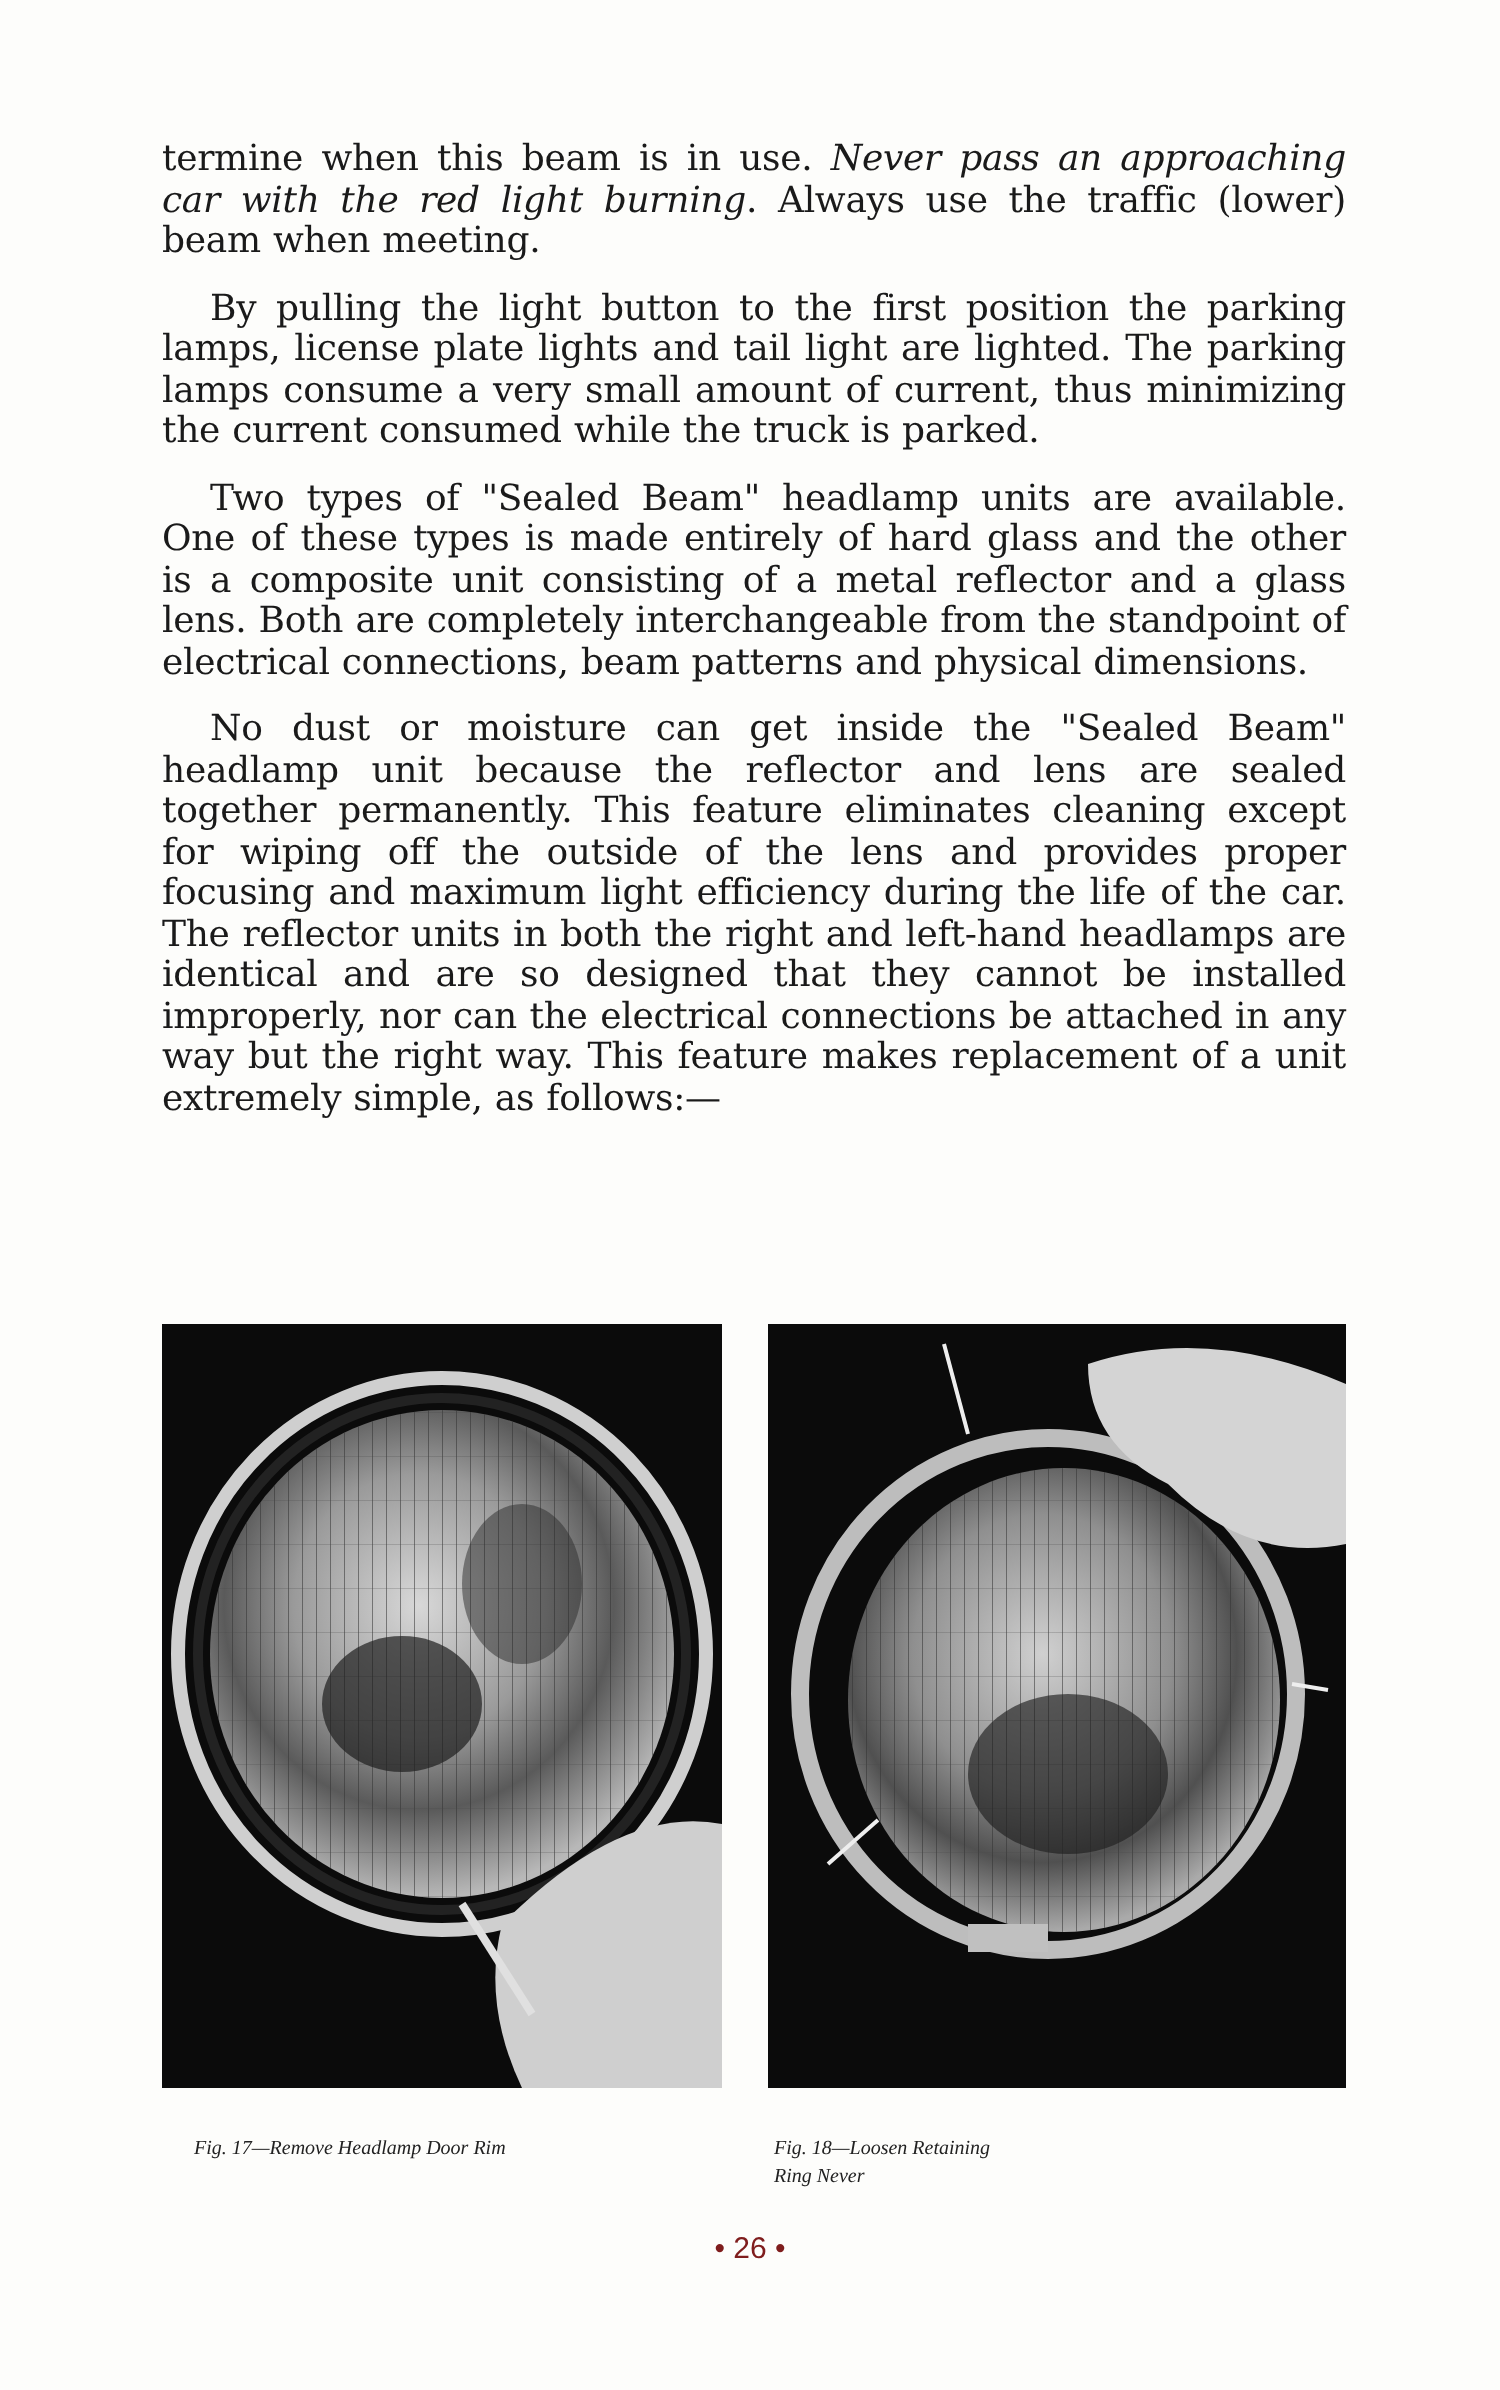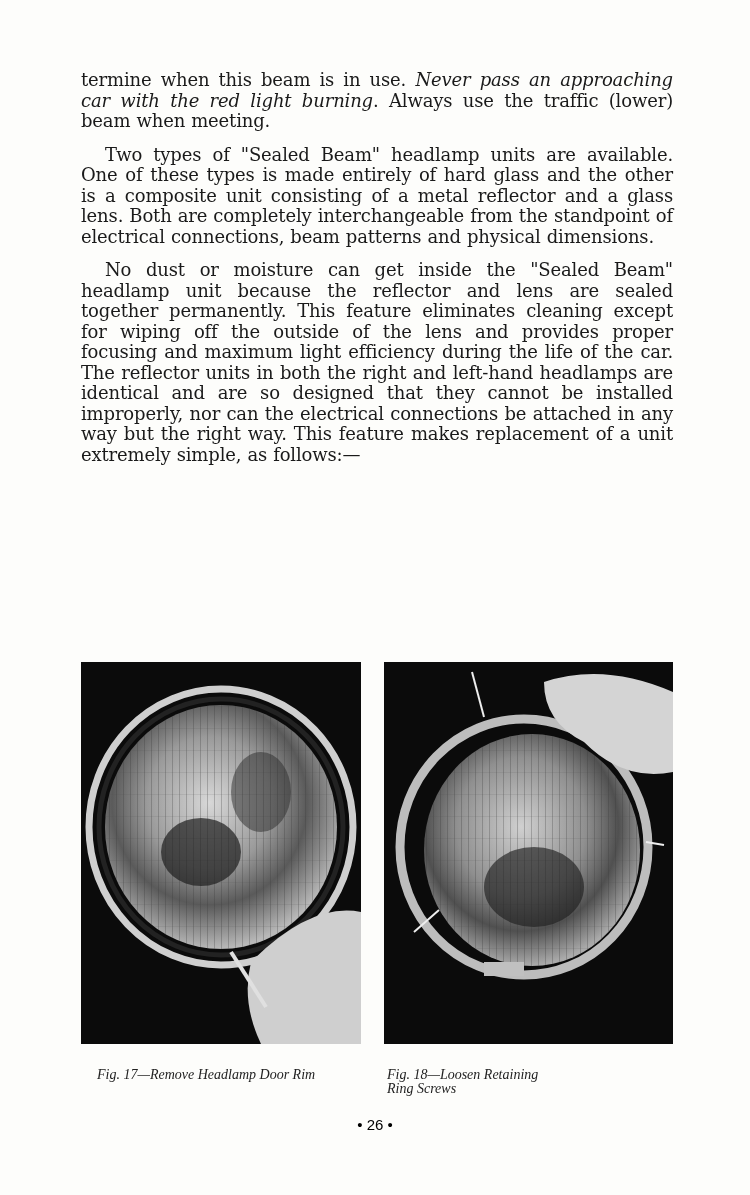--- a/index.html
+++ b/index.html
@@ -17,35 +17,36 @@
   .heading {
     text-align: center; font-weight: bold; font-size: 17.5px; margin: 8px 0 3px 0;
     font-family: "DejaVu Sans", "Liberation Sans", sans-serif; letter-spacing: 0.3px;
   }
   .figure {
     position: absolute; top: 662px; height: 382px; background: #0b0b0b; overflow: hidden;
   }
   #fig17 { left: 81px; width: 280px; }
   #fig18 { left: 384px; width: 289px; }
   .caption {
-    position: absolute; font-style: italic; font-size: 14px; line-height: 14px;
+    position: absolute; font-style: italic; font-size: 10px; line-height: 14px;
     color: #222; font-family: "Liberation Serif", serif;
   }
   #cap17 { left: 97px; top: 1068px; }
   #cap18 { left: 387px; top: 1068px; width: 175px; text-align: left; }
   #pagenum {
     position: absolute; left: 0; right: 0; top: 1116px; text-align: center;
-    font-family: "Liberation Sans", sans-serif; font-size: 15px; color: #000000;
+    font-family: "Liberation Sans", sans-serif; font-size: 15px; color: #7f1d1d;
   }
 </style>
 </head>
 <body>
 
 <div class="page">
   <p class="para"><span>termine when this beam is in use. </span><em>Never pass an approaching car with the red light burning</em><span>. Always use the traffic (lower) beam when meeting.</span></p>
+  <p class="para indent">By pulling the light button to the first position the parking lamps, license plate lights and tail light are lighted. The parking lamps consume a very small amount of current, thus minimizing the current consumed while the truck is parked.</p>
   <p class="para indent">Two types of "Sealed Beam" headlamp units are available. One of these types is made entirely of hard glass and the other is a composite unit consisting of a metal reflector and a glass lens. Both are completely interchangeable from the standpoint of electrical connections, beam patterns and physical dimensions.</p>
   <p class="para indent">No dust or moisture can get inside the "Sealed Beam" headlamp unit because the reflector and lens are sealed together permanently. This feature eliminates cleaning except for wiping off the outside of the lens and provides proper focusing and maximum light efficiency during the life of the car. The reflector units in both the right and left-hand headlamps are identical and are so designed that they cannot be installed improperly, nor can the electrical connections be attached in any way but the right way. This feature makes replacement of a unit extremely simple, as follows:—</p>
 </div>
 
 <div class="figure" id="fig17">
   <svg width="280" height="382" viewBox="0 0 280 382">
     <defs>
       <radialGradient id="lens1" cx="45%" cy="40%" r="60%">
         <stop offset="0%" stop-color="#d8d8d8"></stop>
         <stop offset="45%" stop-color="#9a9a9a"></stop>
@@ -91,16 +92,16 @@
     <path d="M 88 10 L 100 55" stroke="#eee" stroke-width="2"></path>
     <path d="M 280 183 L 262 180" stroke="#eee" stroke-width="2"></path>
     <path d="M 30 270 L 55 248" stroke="#eee" stroke-width="2"></path>
     <rect x="100" y="300" width="40" height="14" fill="#c0c0c0"></rect>
   </svg>
 </div>
 
 <div class="caption" id="cap17">Fig. 17—Remove Headlamp Door Rim</div>
 <div class="caption" id="cap18">
   <div>Fig. 18—Loosen Retaining</div>
-  <div>Ring Screws</div>
+  <div>Ring Never</div>
 </div>
 
 <div id="pagenum">• 26 •</div>
 
 </body></html>

